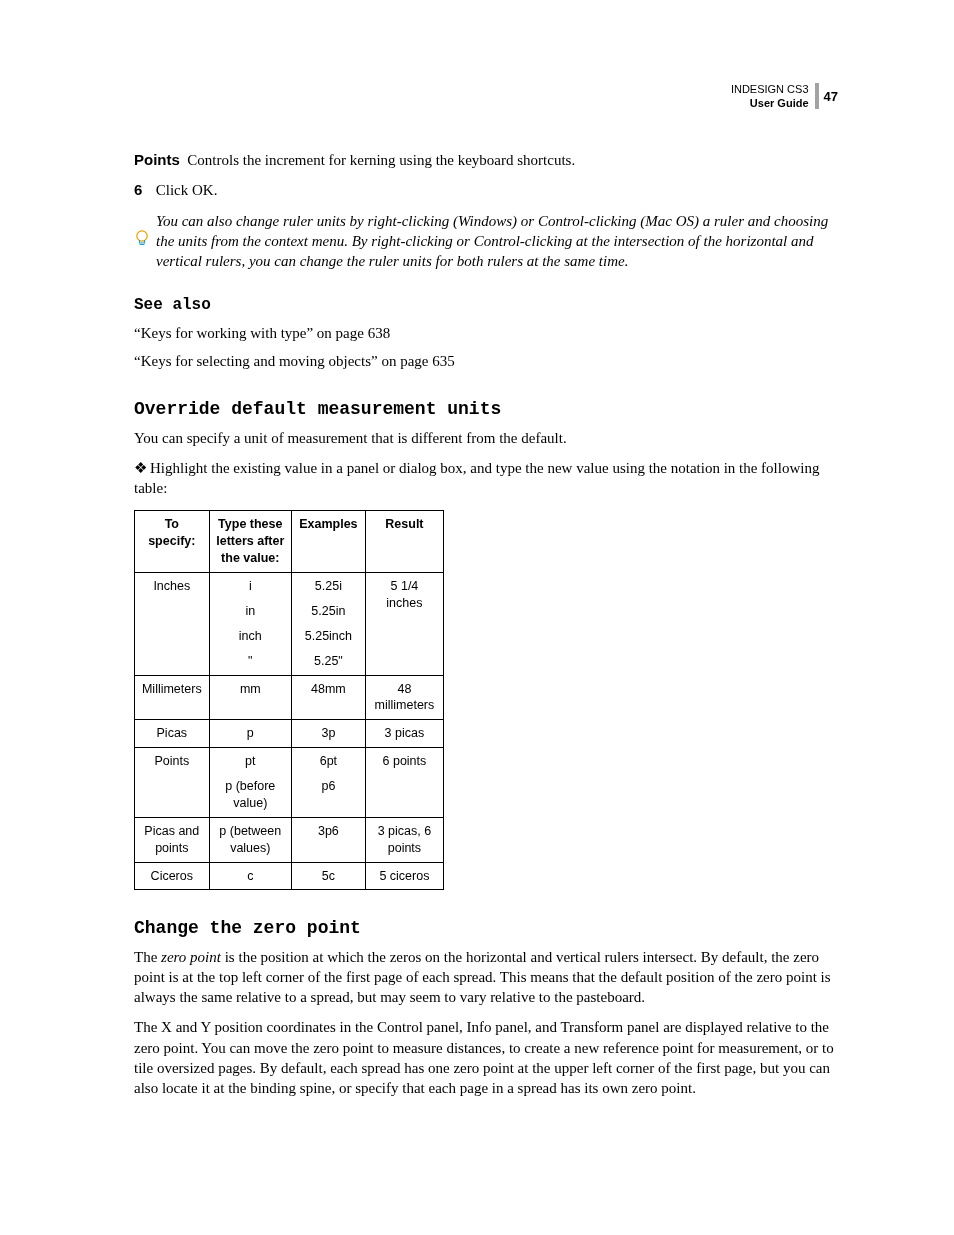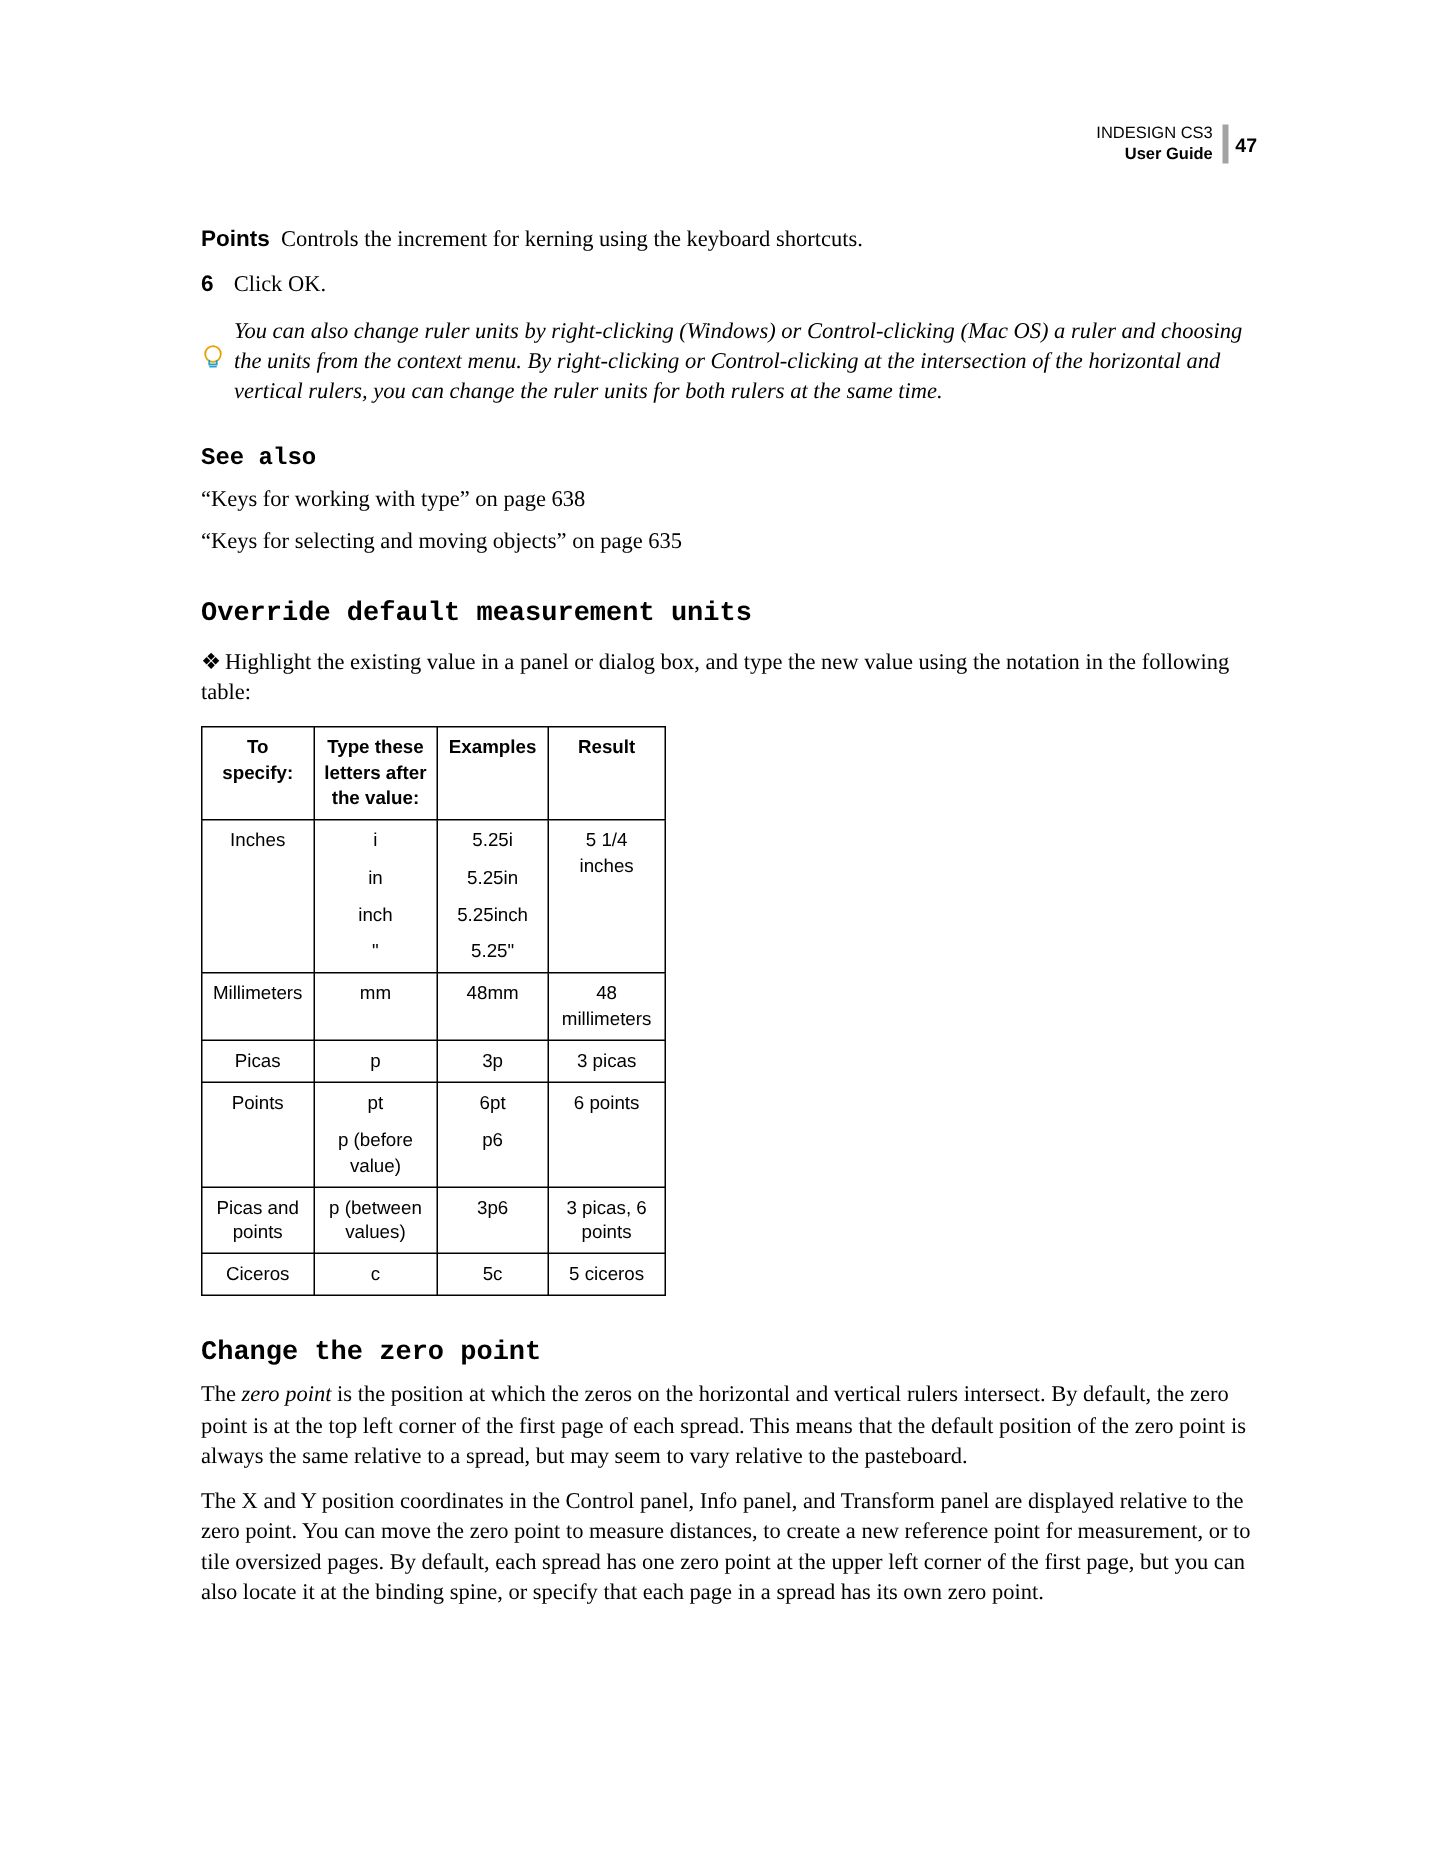--- a/index.html
+++ b/index.html
@@ -163,20 +163,21 @@
         </svg>
       </span>
       <span class="tip-text">You can also change ruler units by right-clicking (Windows) or Control-clicking (Mac OS) a ruler and choosing the units from the context menu. By right-clicking or Control-clicking at the intersection of the horizontal and vertical rulers, you can change the ruler units for both rulers at the same time.</span>
     </div>
 
     <h3 class="see-also">See also</h3>
     <p class="link-line">“Keys for working with type” on page 638</p>
     <p class="link-line">“Keys for selecting and moving objects” on page 635</p>
 
     <h3 class="section">Override default measurement units</h3>
+    <p class="para">You can specify a unit of measurement that is different from the default.</p>
     <p class="bullet-line">
       <span class="bullet-glyph">❖</span><span>Highlight the existing value in a panel or dialog box, and type the new value using the notation in the following table:</span>
     </p>
 
     <table class="units">
       <thead>
         <tr>
           <th class="col1">To specify:</th>
           <th class="col2">Type these letters after the value:</th>
           <th class="col3">Examples</th>

